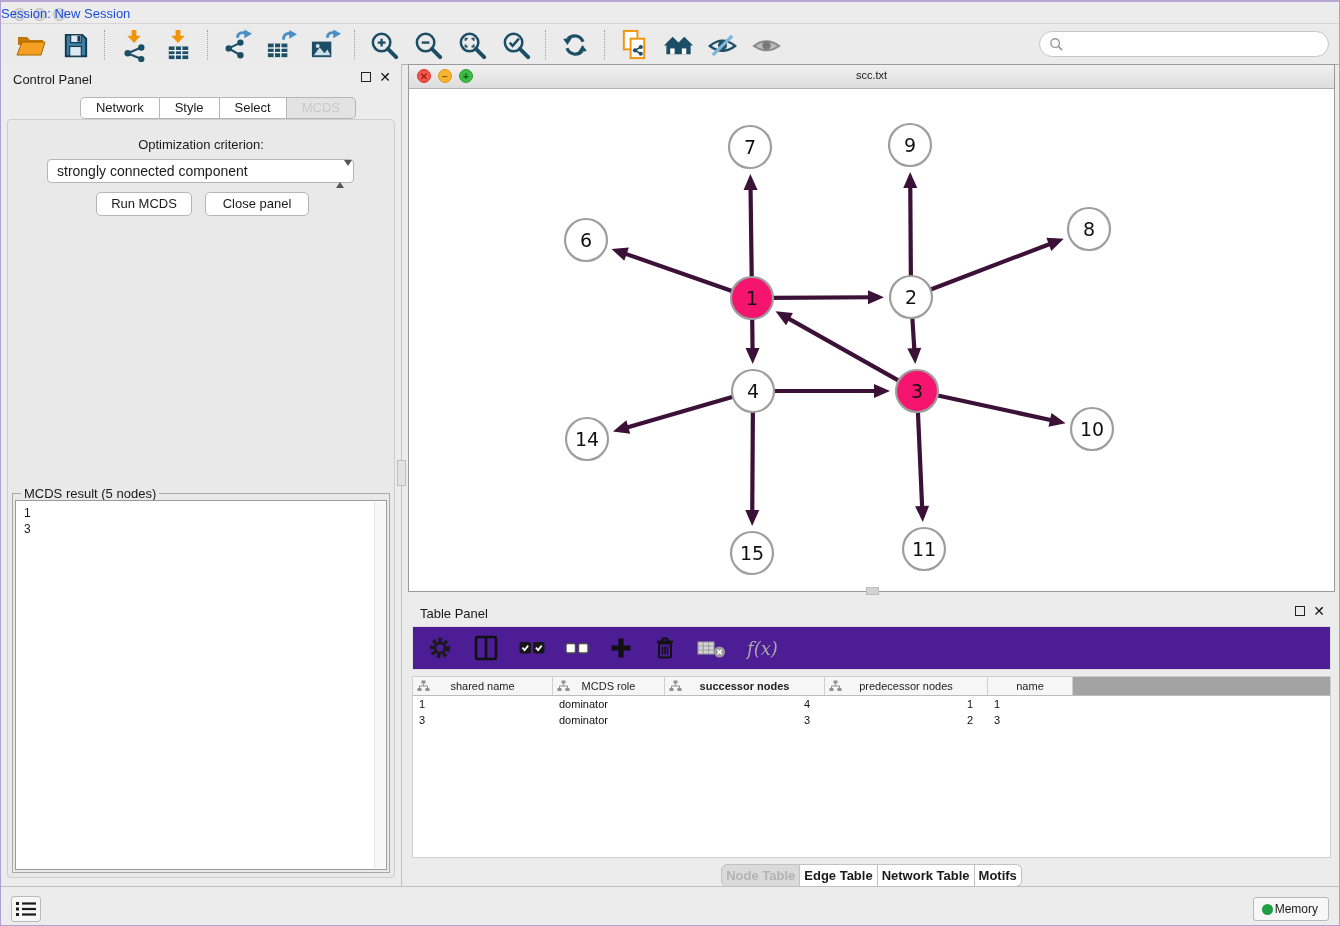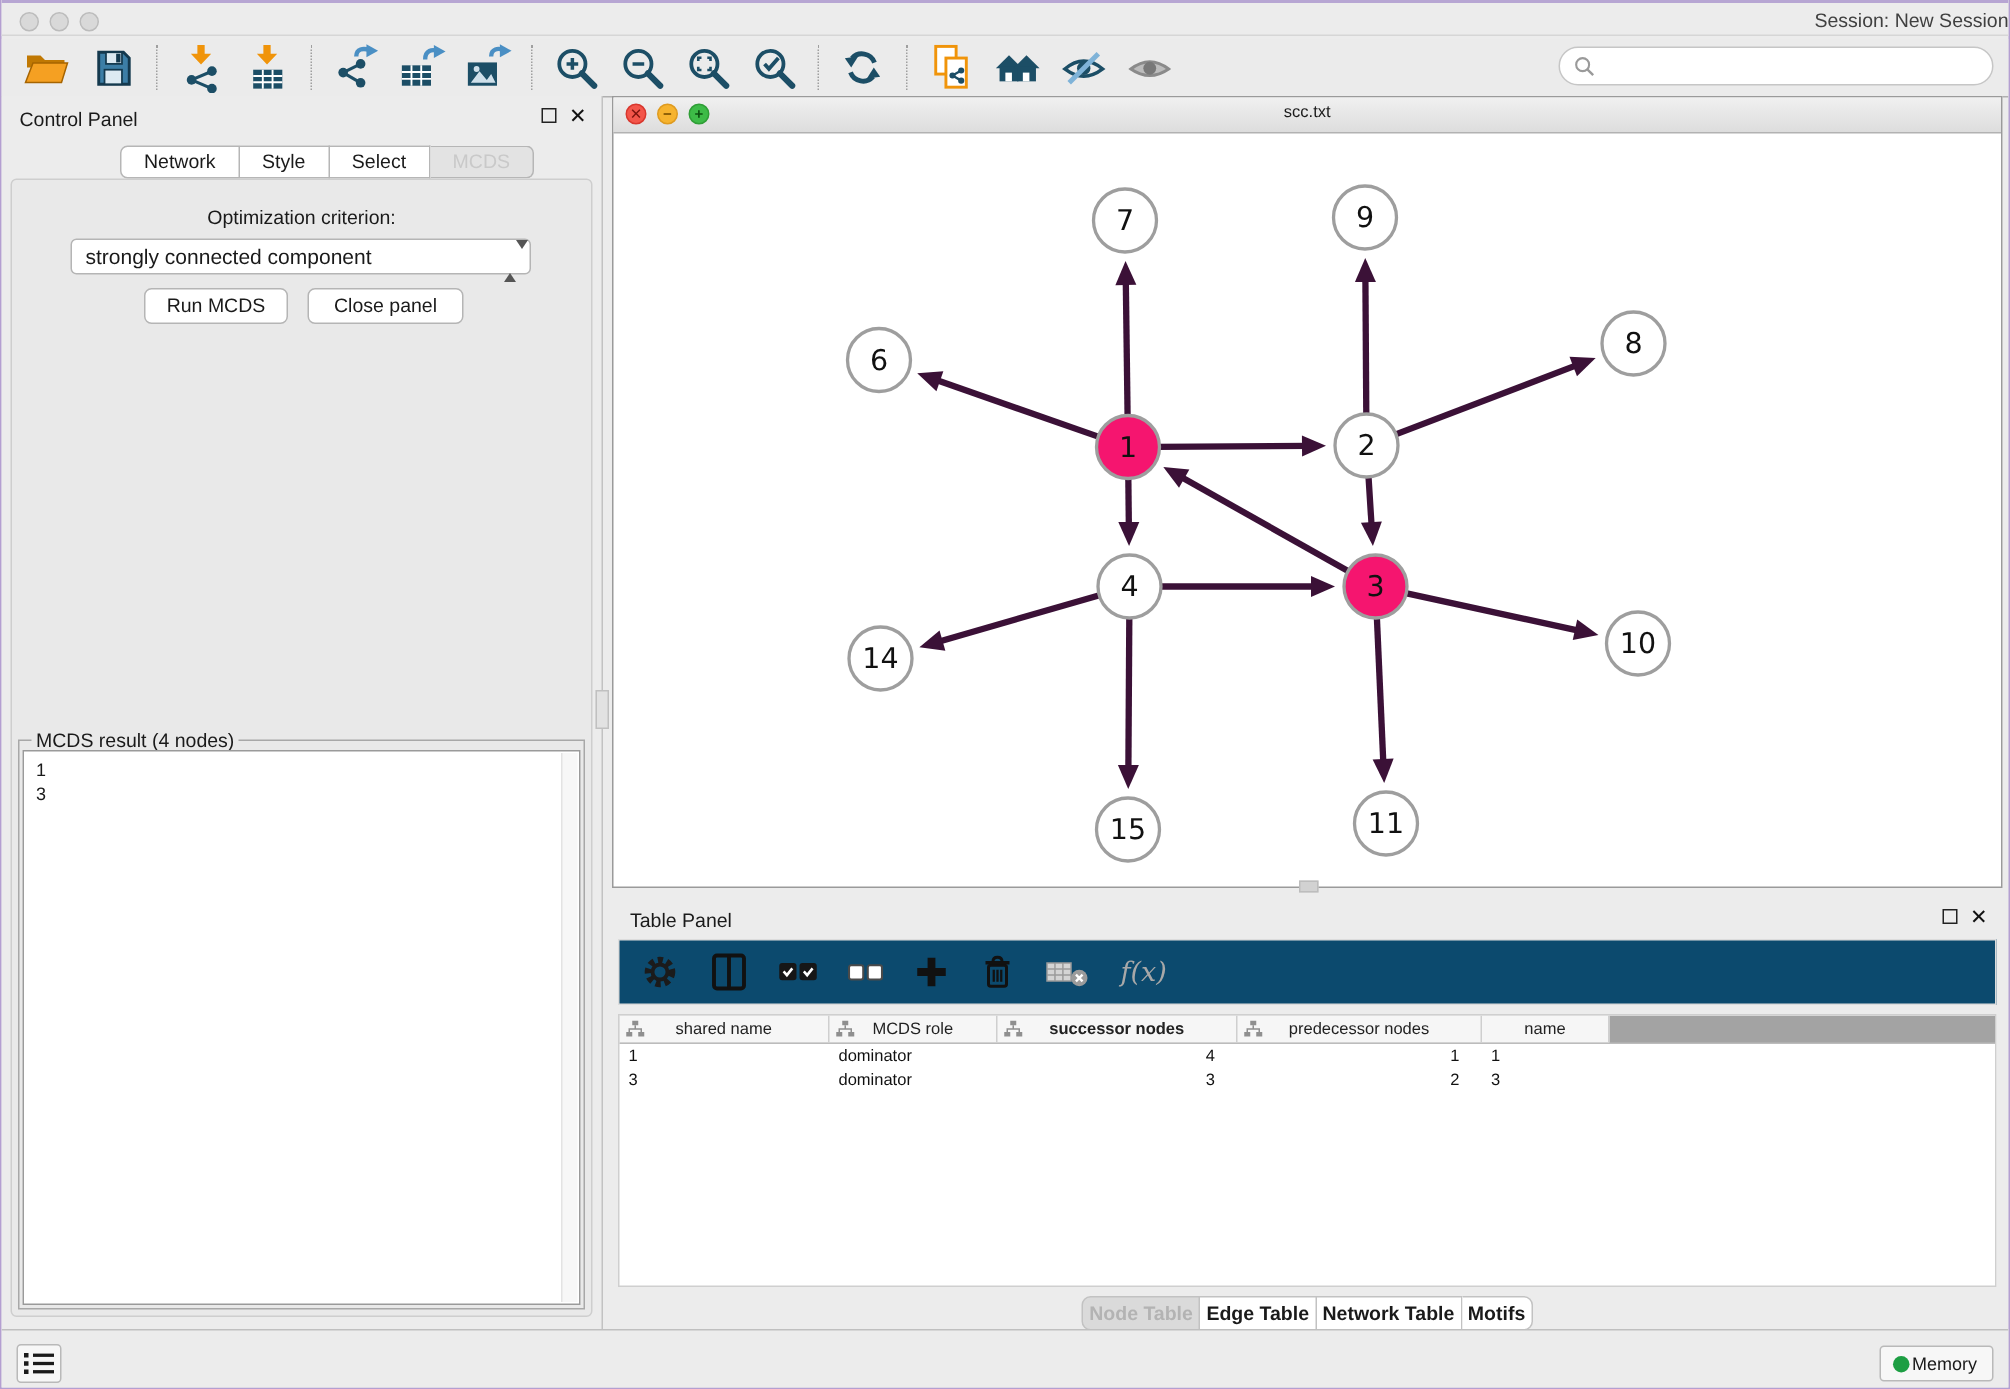--- a/index.html
+++ b/index.html
@@ -12,22 +12,22 @@
     overflow:hidden;
     border:1px solid #b49fd1;
     border-top:none;
   }
   
   .titlebar { position:absolute; left:0; top:0; width:100%; height:24px;
     background:#ececec; border-top:2px solid #b7a6d3; border-bottom:1px solid #d6d6d6; }
   .titlebar .tl { position:absolute; top:6px; width:13px; height:13px; border-radius:50%;
     background:#d9d9d9; border:1px solid #bcbcbc; }
   .titlebar .t1{left:12px}.titlebar .t2{left:32px}.titlebar .t3{left:52px}
-  .titlebar .wtitle { position:absolute; left:0; right:0; top:4px; text-align:right;
-    font-size:13px; color:#404040;margin-left:47px; }
+  .titlebar .wtitle { position:absolute; left:0; right:0; top:4px; text-align:left;
+    font-size:13px; color:#1d4ed8; }
   
   .main-toolbar { position:absolute; left:0; top:26px; width:100%; height:39px;
     background:#ebebeb; border-bottom:1px solid #b0b0b0;
     display:flex; align-items:center; padding-left:8px; }
   .tbi { width:36px; height:34px; display:flex; align-items:center; justify-content:center; margin:0 4px; }
   .tbsep { height:30px; border-left:1px dotted #9f9f9f; margin:0 7px; }
   .searchbox { position:absolute; right:10px; top:5px; width:290px; height:26px;
     background:#fff; border:1px solid #c6c6c6; border-radius:13px;
     display:flex; align-items:center; padding-left:9px; }
   .searchbox input { border:none; outline:none; flex:1; font-size:13px; background:transparent; margin-left:5px;}
@@ -80,21 +80,21 @@
   .nt-zoom  { left:50px; background:#3dbb47; border:1px solid #2f9e36; color:#0c5210; }
   .net-title { position:absolute; left:0; right:0; top:4px; text-align:center; font-size:11px; color:#1b1b1b; }
   .net-canvas { position:absolute; left:0; top:25px; }
   .h-split-handle { position:absolute; left:457px; bottom:-4px; width:13px; height:8px;
     background:#d2d2d2; border:1px solid #bdbdbd; }
   .v-split-handle { position:absolute; left:396px; top:460px; width:9px; height:26px;
     background:#e2e2e2; border:1px solid #c0c0c0; }
   
   .table-panel { position:absolute; left:407px; top:598px; width:927px; height:288px; background:#ececec; }
   .tp-toolbar { position:absolute; left:4px; right:4px; top:28px; height:44px;
-    background:#0c4a6e; border:1px solid #dcdcdc; display:flex; align-items:center; padding-left:14px; gap:20px;}
+    background:#4c1d95; border:1px solid #dcdcdc; display:flex; align-items:center; padding-left:14px; gap:20px;}
   .tpi { display:flex; align-items:center; justify-content:center; }
   .fx-label { font-family:"DejaVu Serif","Liberation Serif",serif; font-style:italic;
     font-size:18px; color:#a8a8a8; }
   .ntable { position:absolute; left:4px; right:4px; top:78px; height:182px;
     background:#fff; border:1px solid #cfcfcf; overflow:hidden; }
   .thead { display:flex; height:19px; background:#a3a3a3; border-bottom:1px solid #bcbcbc; }
   .th { position:relative; height:100%; border-right:1px solid #cfcfcf; background:#f6f6f6;
     font-size:11px; color:#222; display:flex; align-items:center; justify-content:center; gap:4px;}
   .th .shicon { position:absolute; left:4px; top:3px; }
   .tr { display:flex; height:16px; }
@@ -312,21 +312,21 @@
     </div>
   <div class="cbody">
     <div class="opt-label">Optimization criterion:</div>
     <div class="crit-select">
       <span>strongly connected component</span>
       <span class="stepper"><span class="up"></span><span class="dn"></span></span>
     </div>
     <div class="btn btn-run">Run MCDS</div>
     <div class="btn btn-close">Close panel</div>
     <div class="result-box">
-      <div class="result-legend">MCDS result (4 nodes)</div>
+      <div class="result-legend">MCDS result (5 nodes)</div>
       <div class="result-area">
         <div>
             <div>1</div>
             <div>3</div>
           </div>
         <div class="result-scroll"></div>
       </div>
     </div>
   </div>
 </div>

